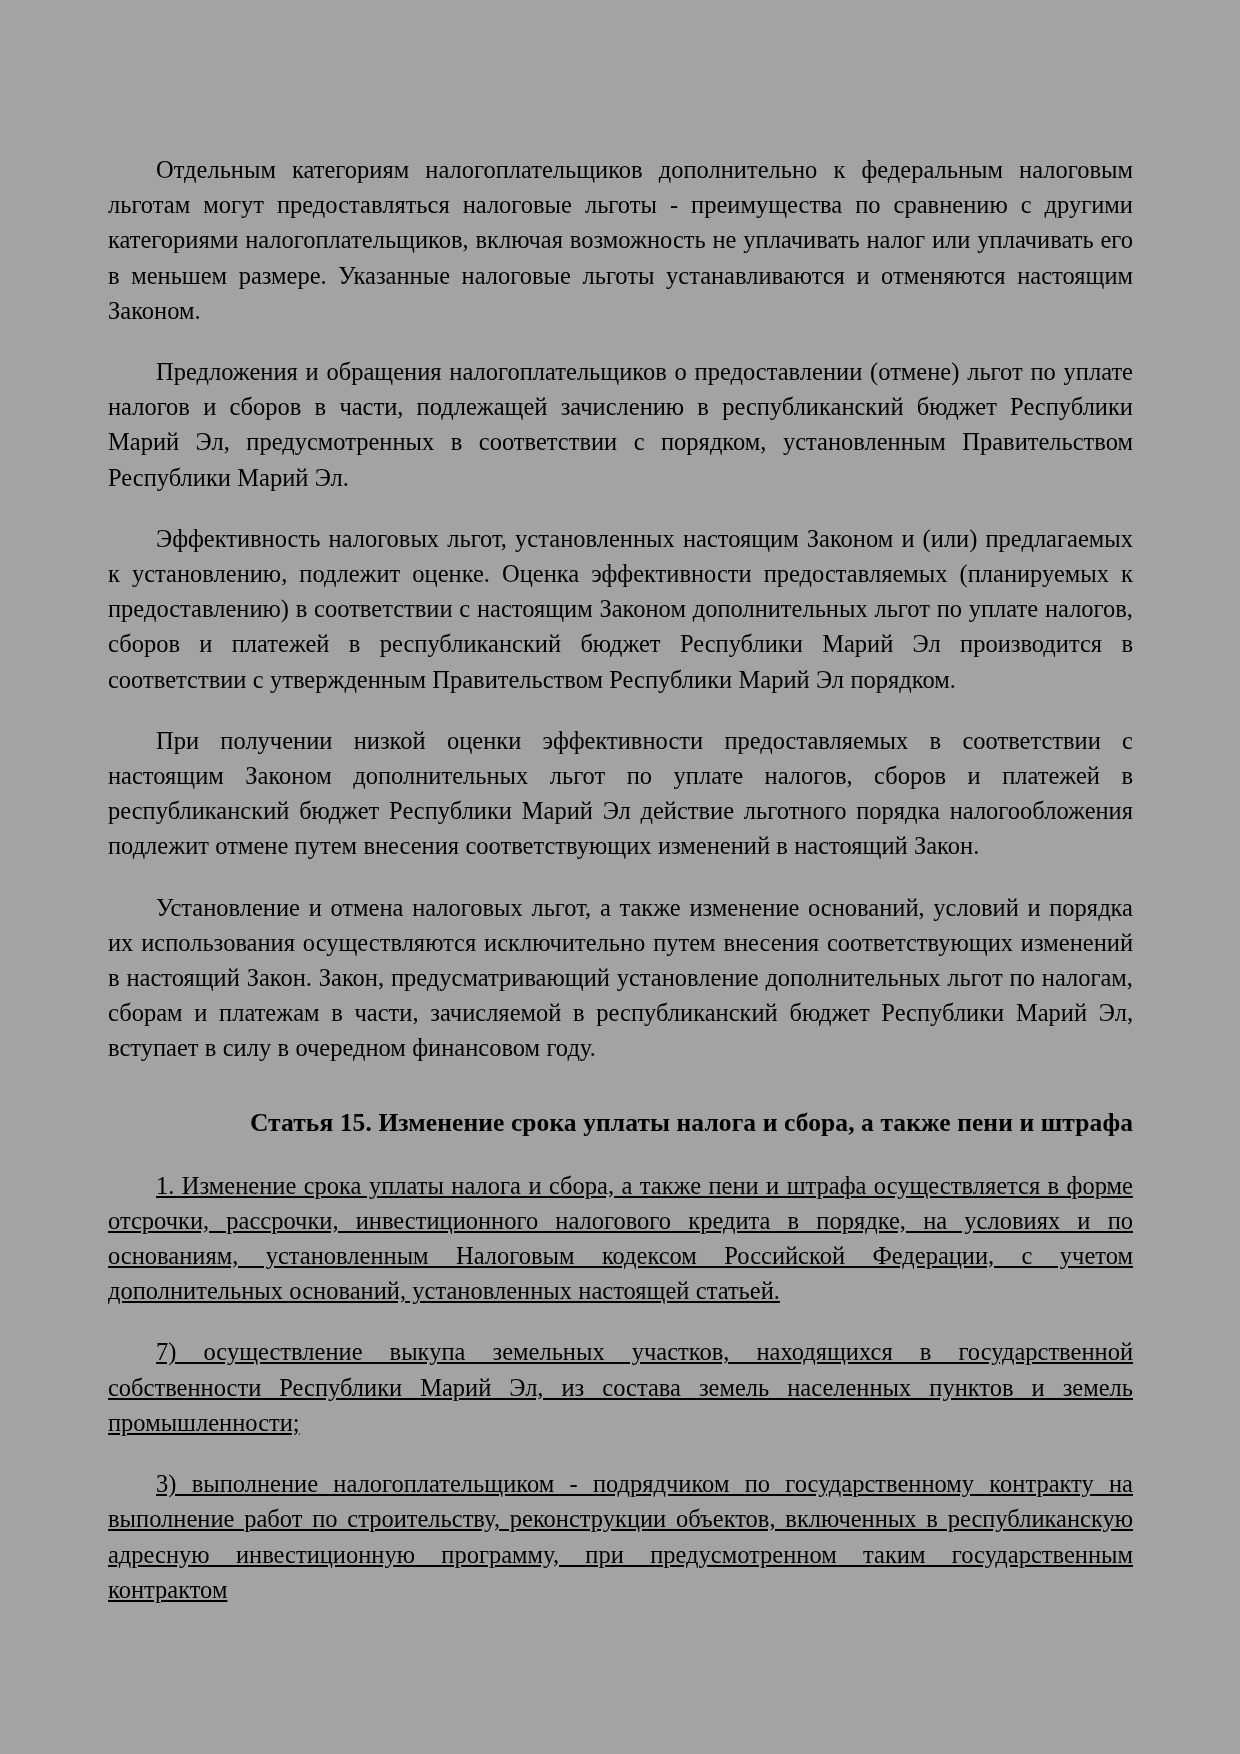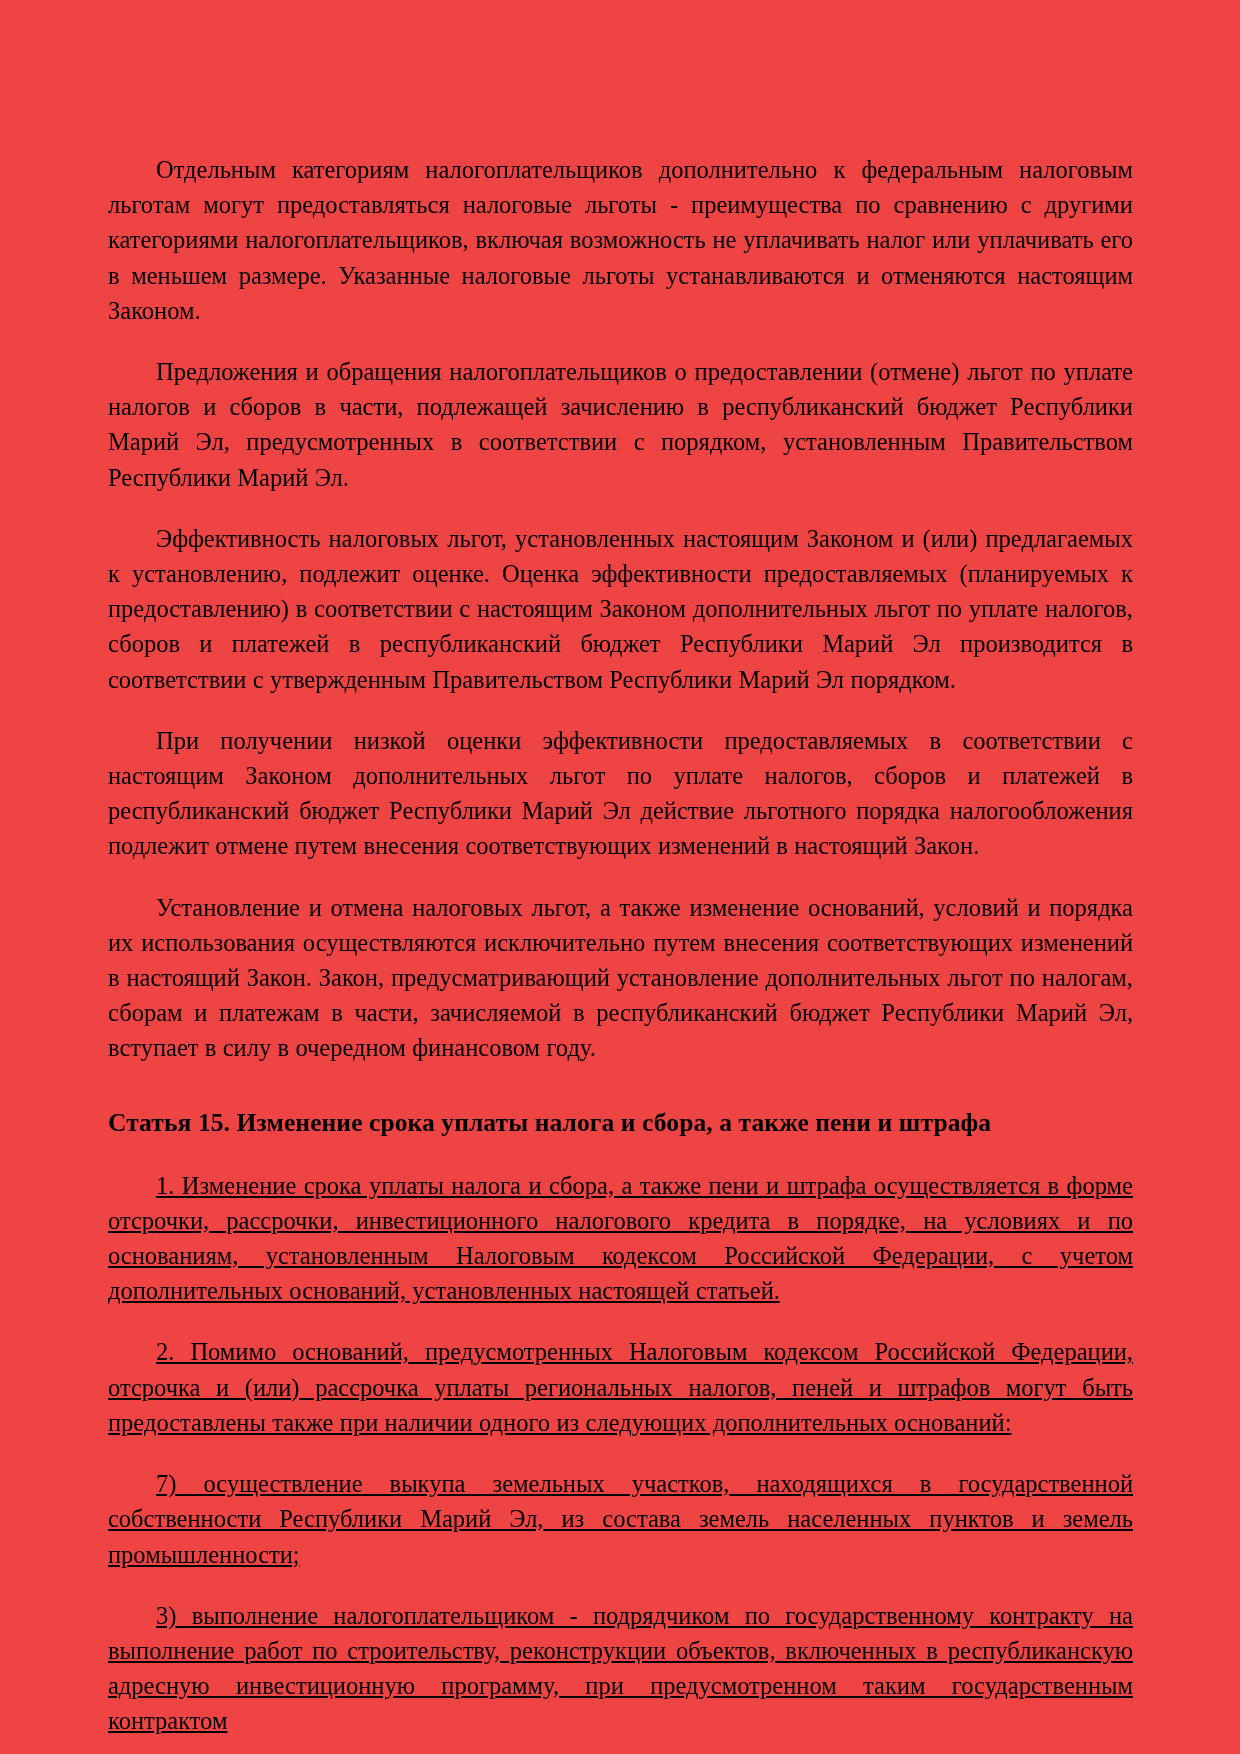--- a/index.html
+++ b/index.html
@@ -9,21 +9,21 @@
     background: #ffffff;
   }
   body {
     font-family: "Liberation Serif", "DejaVu Serif", serif;
     color: #000000;
   }
   .page {
     position: relative;
     width: 1240px;
     height: 1754px;
-    background: #ef4444;
+    background: #a3a3a3;
     margin: 0 auto;
     overflow: hidden;
     box-sizing: border-box;
   }
   .page-body {
     position: absolute;
     left: 108px;
     top: 152px;
     width: 1025px;
   }
@@ -38,21 +38,21 @@
     word-spacing: 0.2px;
   }
   .para:last-child {
     margin-bottom: 0;
   }
   .article-heading {
     margin: 40px 0 28px 0;
     font-size: 25.5px;
     line-height: 34px;
     font-weight: bold;
-    text-align: left;
+    text-align: right;
     text-indent: 0;
     letter-spacing: 0.1px;
   }
   
   .para.tight {
     margin-bottom: 26px;
     text-decoration: underline;
   }
 </style>
 </head>
@@ -68,21 +68,20 @@
     <p class="para">Эффективность налоговых льгот, установленных настоящим Законом и (или) предлагаемых к установлению, подлежит оценке. Оценка эффективности предоставляемых (планируемых к предоставлению) в соответствии с настоящим Законом дополнительных льгот по уплате налогов, сборов и платежей в республиканский бюджет Республики Марий Эл производится в соответствии с утвержденным Правительством Республики Марий Эл порядком.</p>
 
     <p class="para">При получении низкой оценки эффективности предоставляемых в соответствии с настоящим Законом дополнительных льгот по уплате налогов, сборов и платежей в республиканский бюджет Республики Марий Эл действие льготного порядка налогообложения подлежит отмене путем внесения соответствующих изменений в настоящий Закон.</p>
 
     <p class="para">Установление и отмена налоговых льгот, а также изменение оснований, условий и порядка их использования осуществляются исключительно путем внесения соответствующих изменений в настоящий Закон. Закон, предусматривающий установление дополнительных льгот по налогам, сборам и платежам в части, зачисляемой в республиканский бюджет Республики Марий Эл, вступает в силу в очередном финансовом году.</p>
 
     <h2 class="article-heading">Статья 15. Изменение срока уплаты налога и сбора, а также пени и штрафа</h2>
 
     <p class="para tight">1. Изменение срока уплаты налога и сбора, а также пени и штрафа осуществляется в форме отсрочки, рассрочки, инвестиционного налогового кредита в порядке, на условиях и по основаниям, установленным Налоговым кодексом Российской Федерации, с учетом дополнительных оснований, установленных настоящей статьей.</p>
 
-    <p class="para tight">2. Помимо оснований, предусмотренных Налоговым кодексом Российской Федерации, отсрочка и (или) рассрочка уплаты региональных налогов, пеней и штрафов могут быть предоставлены также при наличии одного из следующих дополнительных оснований:</p>
 
 
     <p class="para tight">7) осуществление выкупа земельных участков, находящихся в государственной собственности Республики Марий Эл, из состава земель населенных пунктов и земель промышленности;</p>
 
     <p class="para tight">3) выполнение налогоплательщиком - подрядчиком по государственному контракту на выполнение работ по строительству, реконструкции объектов, включенных в республиканскую адресную инвестиционную программу, при предусмотренном таким государственным контрактом</p>
 
   </div>
 </div>
 
 </body></html>

